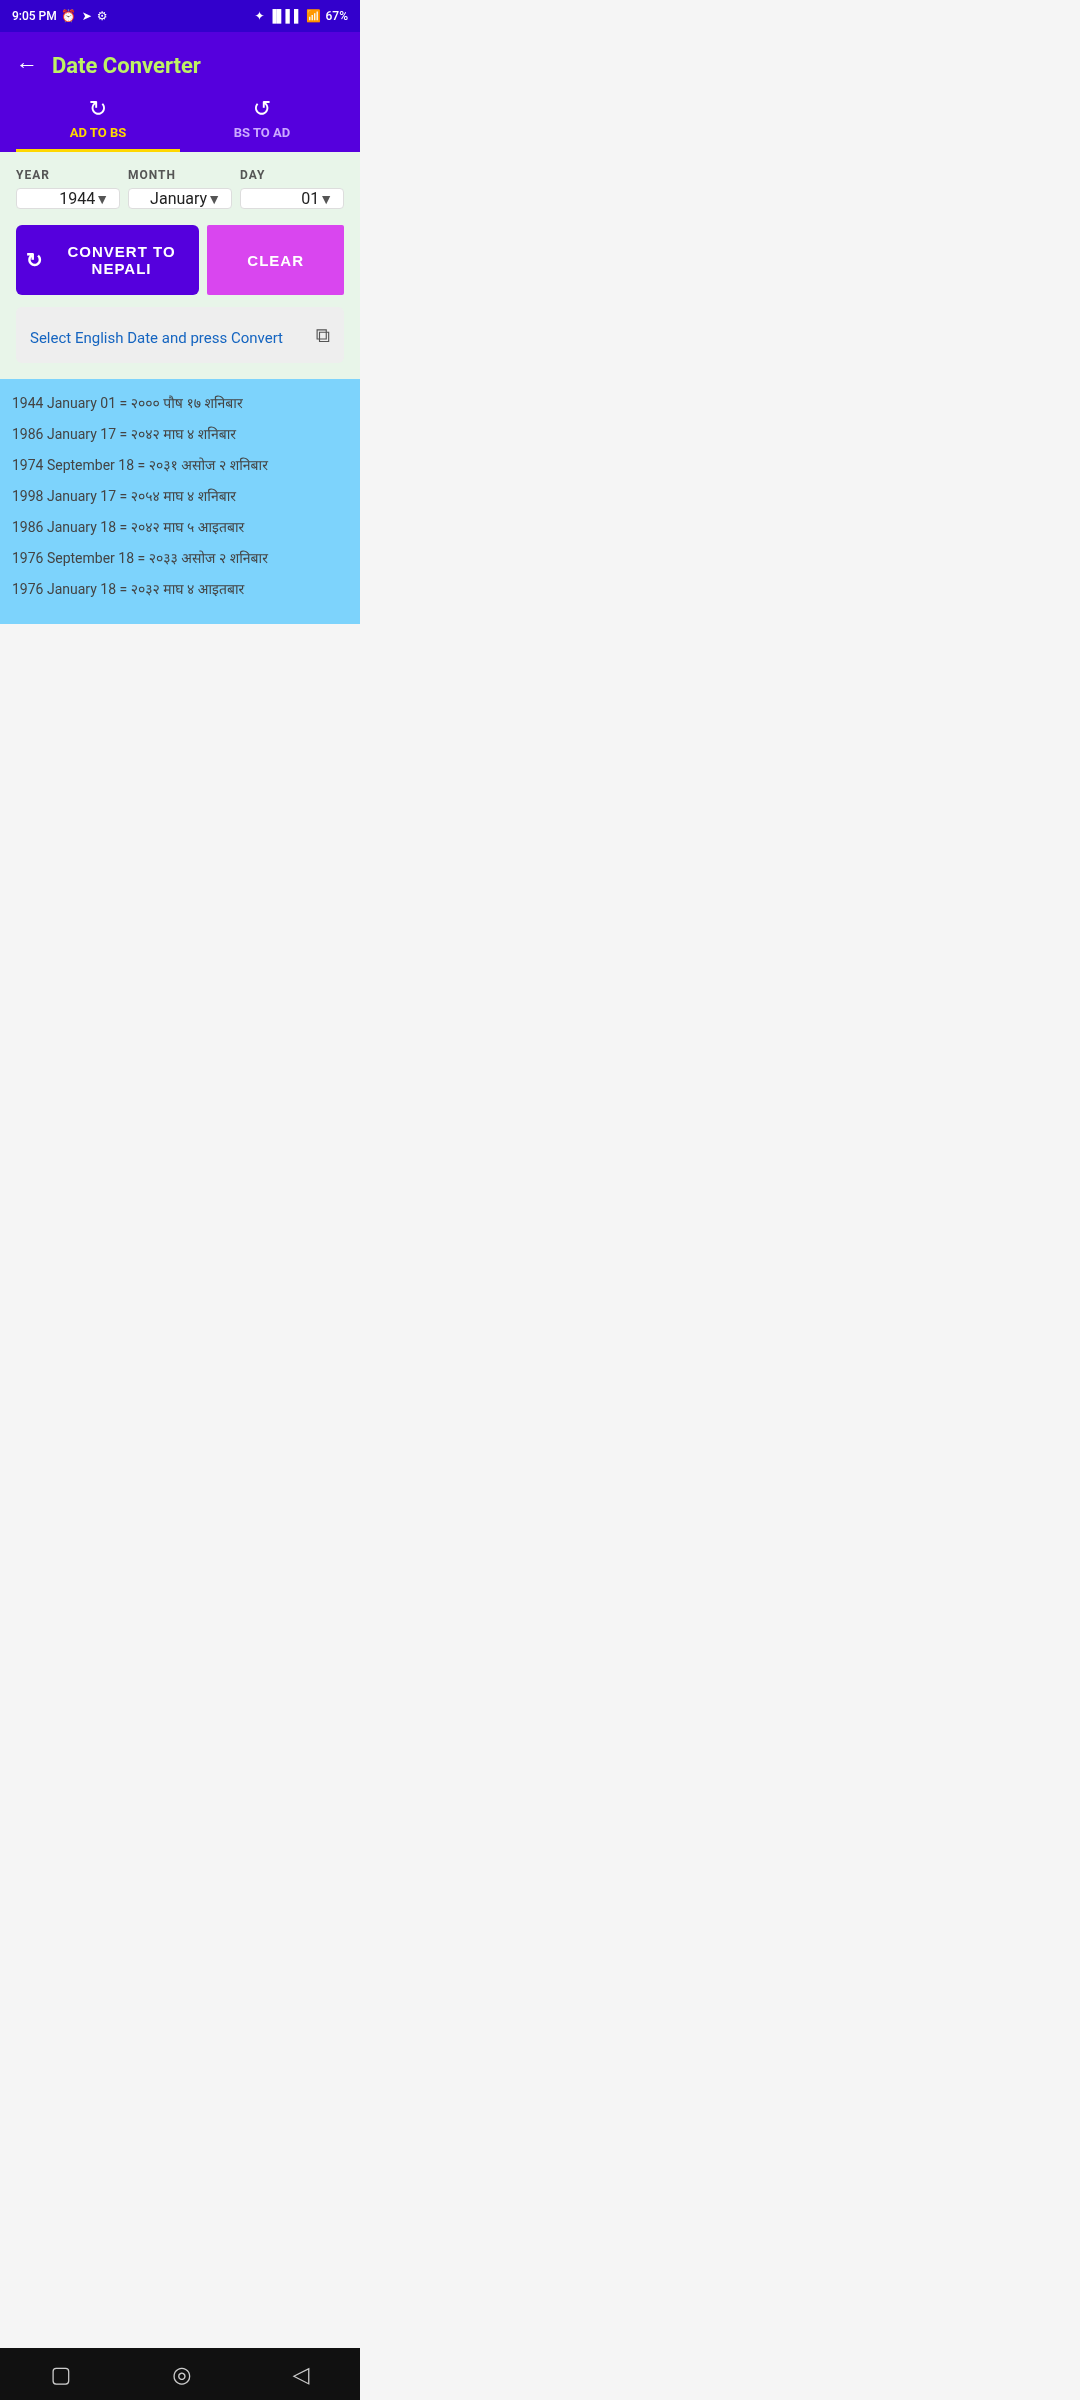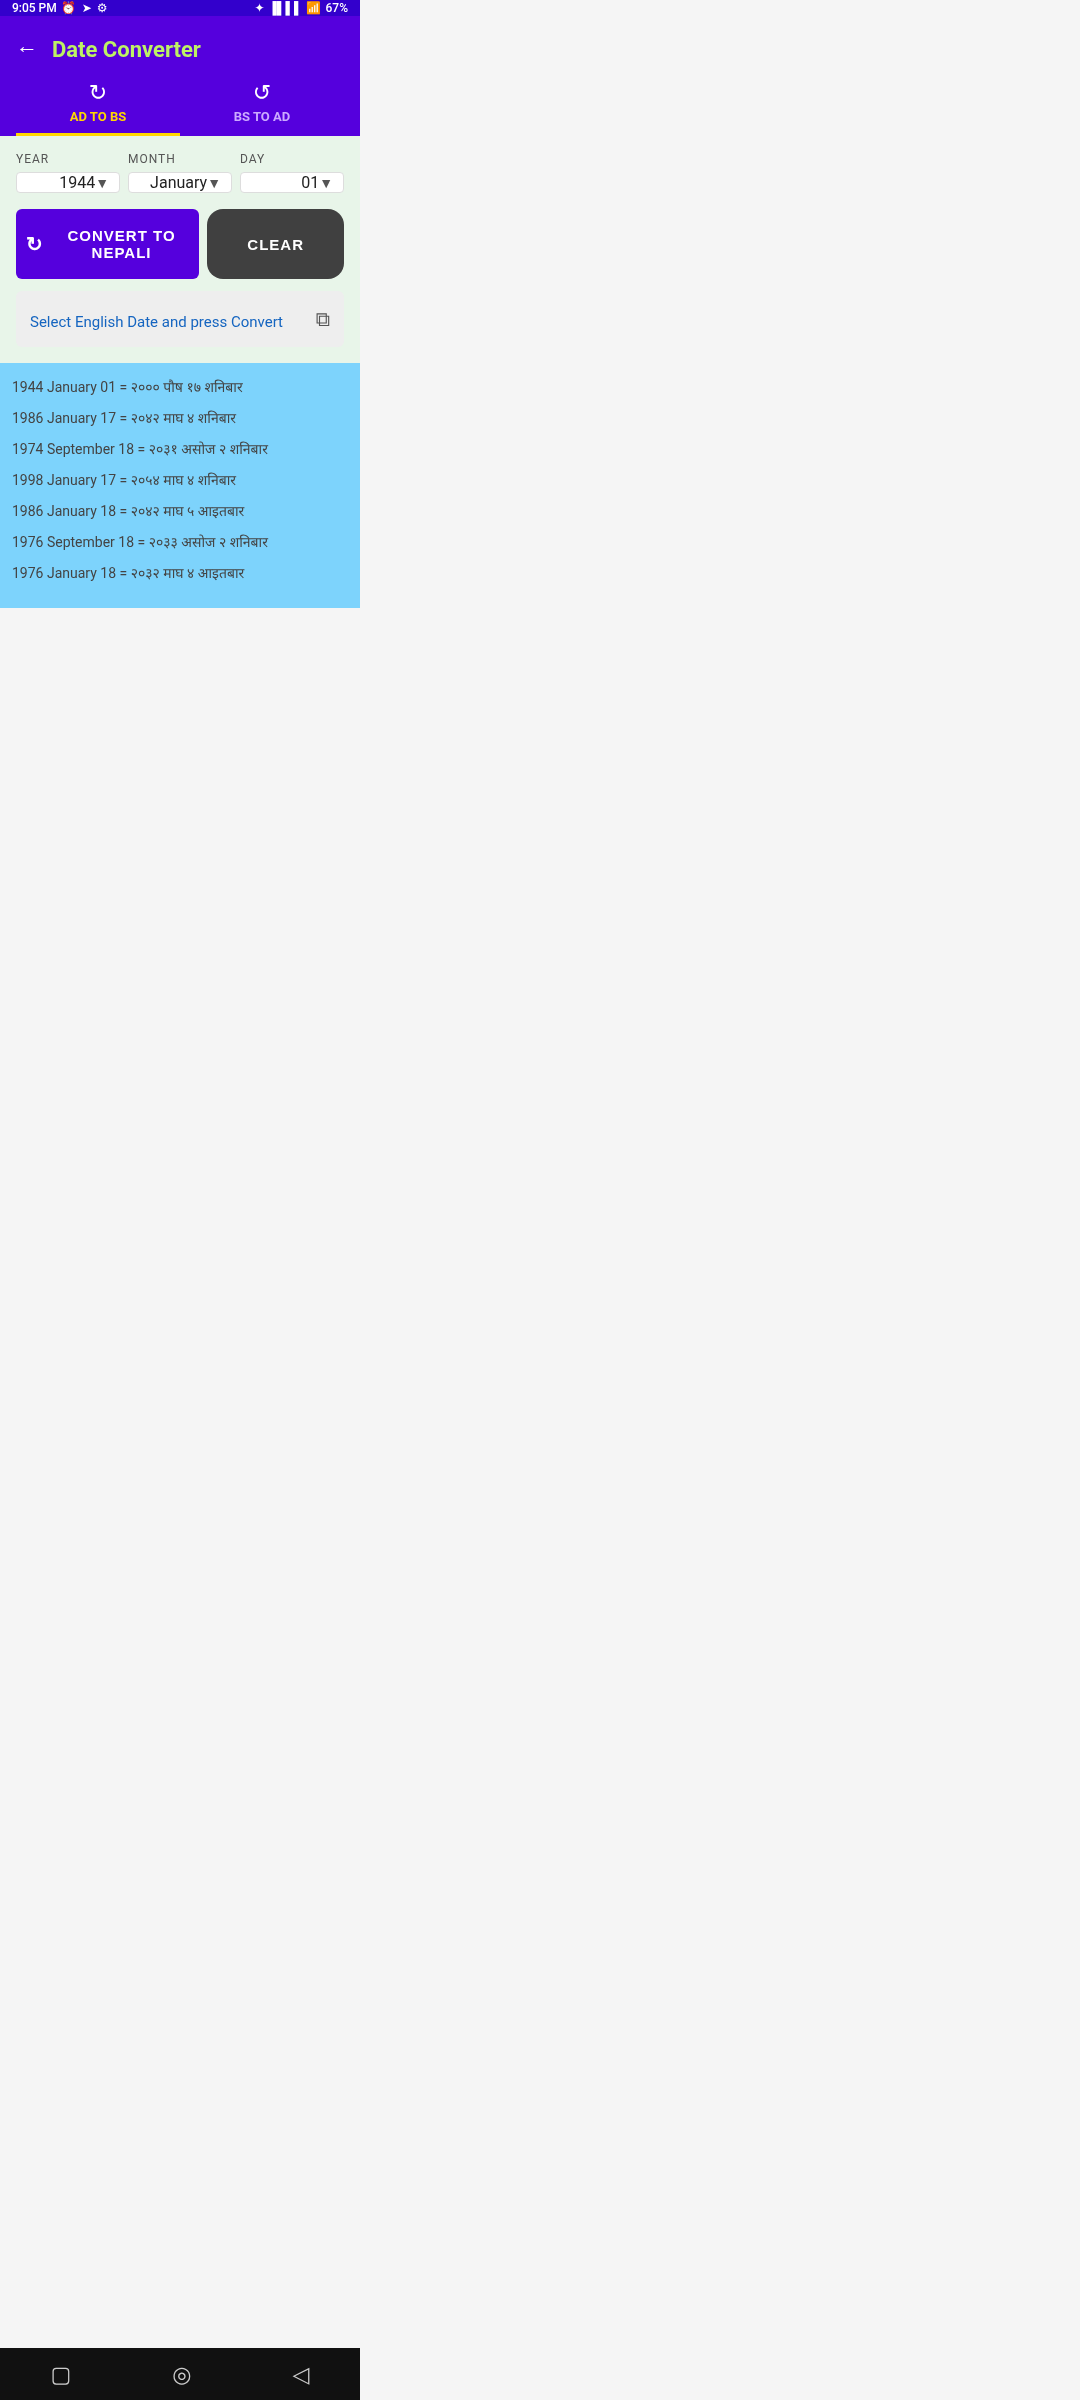--- a/index.html
+++ b/index.html
@@ -15,21 +15,21 @@
     
     .status-bar {
       background: #3300cc;
       color: white;
       display: flex;
       justify-content: space-between;
       align-items: center;
       padding: 6px 12px;
       font-size: 12px;
       font-weight: 500;
-      height: 16px;
+      height: 32px;
     }
     .status-left { display: flex; align-items: center; gap: 5px; }
     .status-right { display: flex; align-items: center; gap: 4px; }
 
     
     .header {
       background: #5500dd;
       color: white;
       padding: 14px 16px 0 16px;
     }
@@ -97,21 +97,21 @@
       margin-bottom: 16px;
     }
     .selector-group {
       flex: 1;
       display: flex;
       flex-direction: column;
       gap: 6px;
     }
     .selector-label {
       font-size: 12px;
-      font-weight: normal;
+      font-weight: bold;
       color: #555;
       letter-spacing: 1px;
     }
     .selector-dropdown {
       background: white;
       border: 1px solid #ddd;
       border-radius: 4px;
       padding: 0 10px;
       display: flex;
       align-items: center;
@@ -143,24 +143,24 @@
       display: flex;
       align-items: center;
       justify-content: center;
       gap: 10px;
       cursor: pointer;
       letter-spacing: 1px;
     }
     .btn-convert-icon { font-size: 20px; }
     .btn-clear {
       flex: 1;
-      background: #404040;
+      background: #d946ef;
       color: white;
       border: none;
-      border-radius: 16px;
+      border-radius: 2px;
       padding: 18px 10px;
       font-size: 15px;
       font-weight: bold;
       cursor: pointer;
       letter-spacing: 1px;
     }
 
     
     .result-box {
       background: #eeeeee;

